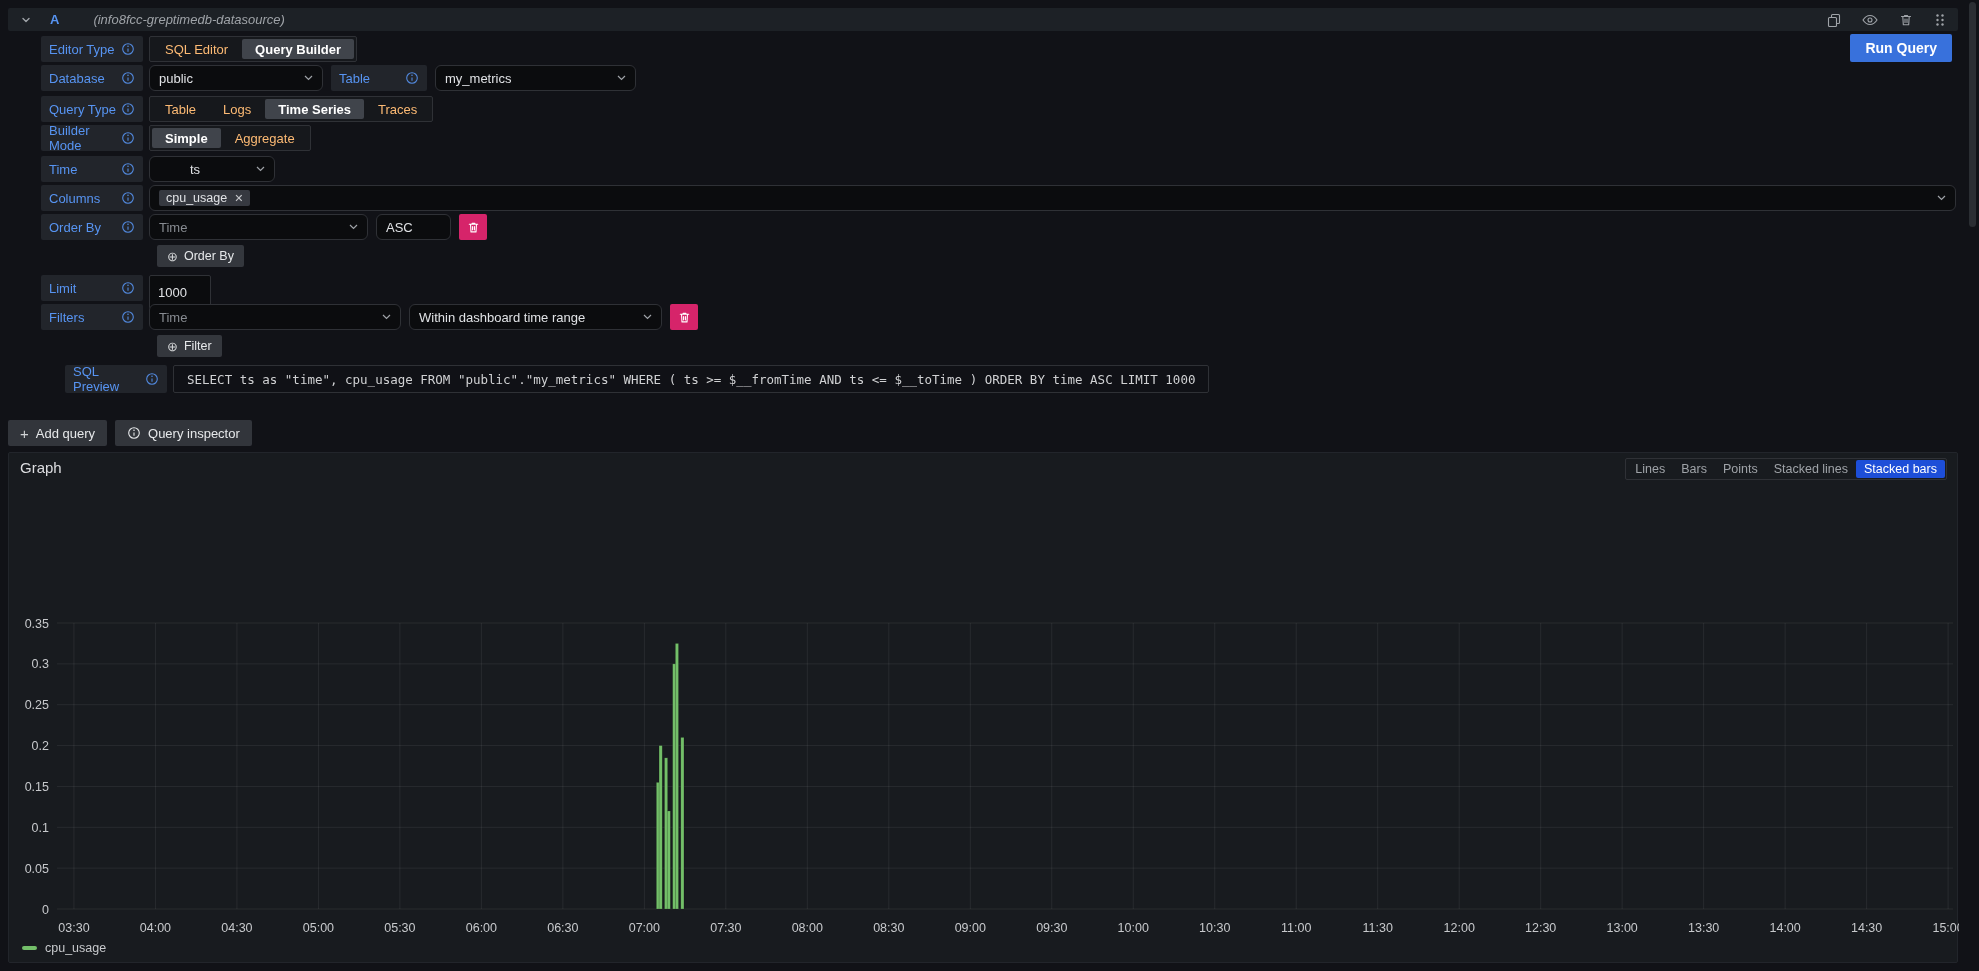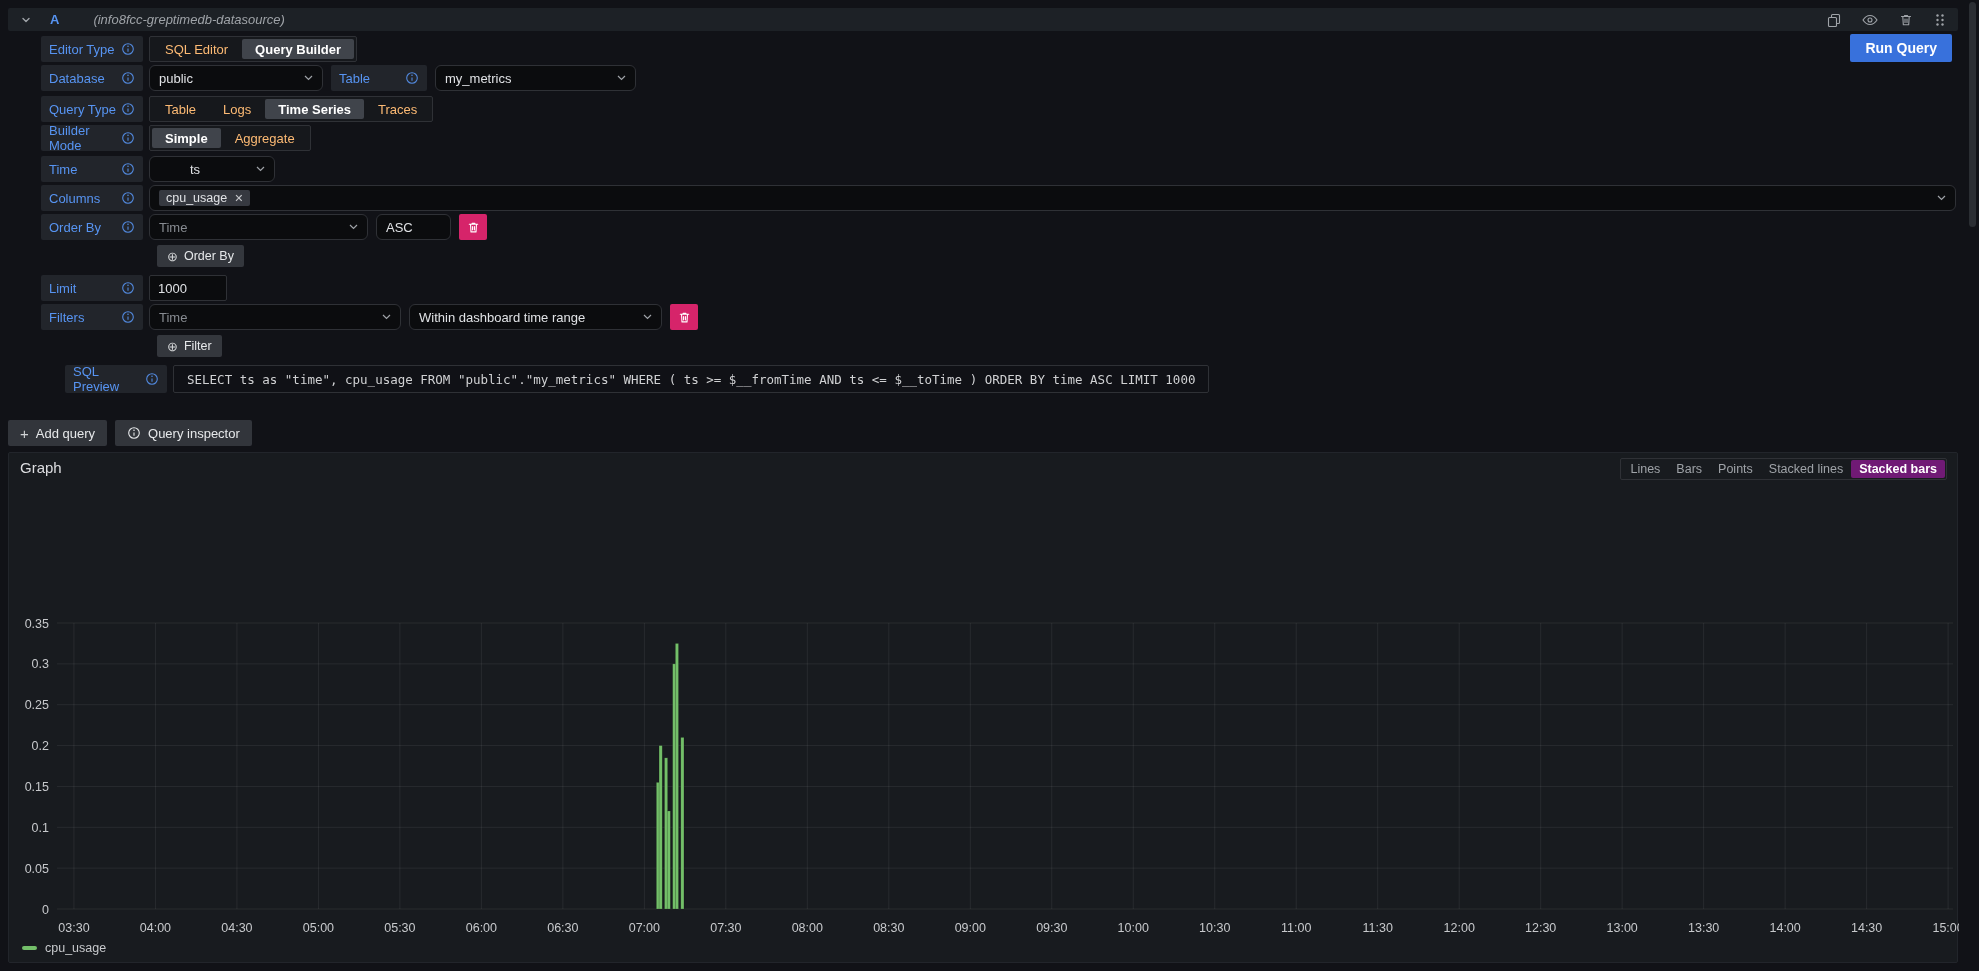--- a/index.html
+++ b/index.html
@@ -70,21 +70,21 @@
   .mini-btn {
     height:22px; margin:2px 0 8px 116px; background:#34373d; border:none;
     border-radius:2px; color:#e6e8ea; font-weight:500; font-size:12.5px;
     padding:0 10px; display:inline-flex; align-items:center; gap:6px;
     font-family:inherit; cursor:pointer;
   }
   .mini-btn .pc { font-size:13px; color:#d0d2d4; }
 
   input.text-in {
     background:#0b0c0e; border:1px solid #2f3136; border-radius:2px;
-    color:#e0e2e5; font-family:inherit; font-size:13px; padding:8px 8px; width:78px;
+    color:#e0e2e5; font-family:inherit; font-size:13px; padding:16px 8px; width:62px;
   }
 
   .sql-row { height:28px;padding-left:24px; }
   .sql-box {
     border:1px solid #2f3136; border-radius:2px; background:#101116;
     display:flex; align-items:center; padding:0 13px;
     font-family:"DejaVu Sans Mono","Liberation Mono",monospace;
     font-size:12.5px; color:#d0d1d3; white-space:nowrap;
   }
 
@@ -99,21 +99,21 @@
   .panel {
     position:absolute; left:8px; top:452px; width:1950px; height:511px;
     background:#181b1f; border:1px solid #22252b; border-radius:2px;
   }
   .panel-title { position:absolute; left:11px; top:6px; font-size:15px; font-weight:500; color:#dcdde0; }
   .mode-tabs {
     position:absolute; right:10px; top:5px; display:flex; align-items:flex-end;
     border:1px solid #2f3136; border-radius:2px; padding:1px; font-size:12.5px; color:#9fa3a8;
   }
   .mode-tabs .mt { padding:2px 8px; border-radius:2px; cursor:pointer; white-space:nowrap; }
-  .mode-tabs .mt.sel { background:#701a75; color:#fff; font-weight:700; }
+  .mode-tabs .mt.sel { background:#1d4ed8; color:#fff; font-weight:400; }
   #chart-svg { position:absolute; left:0; top:26px; }
   .legend { position:absolute; left:13px; bottom:7px; display:flex; align-items:center; gap:8px; cursor:pointer; }
   .legend .dash { width:15px; height:4px; border-radius:2px; }
   .legend .lname { font-size:12.5px; color:#c7c9cc; }
 
   .scroll-thumb {
     position:absolute; right:3px; top:2px; width:7px; height:225px;
     background:#2b2e33; border-radius:4px;
   }
 </style>

